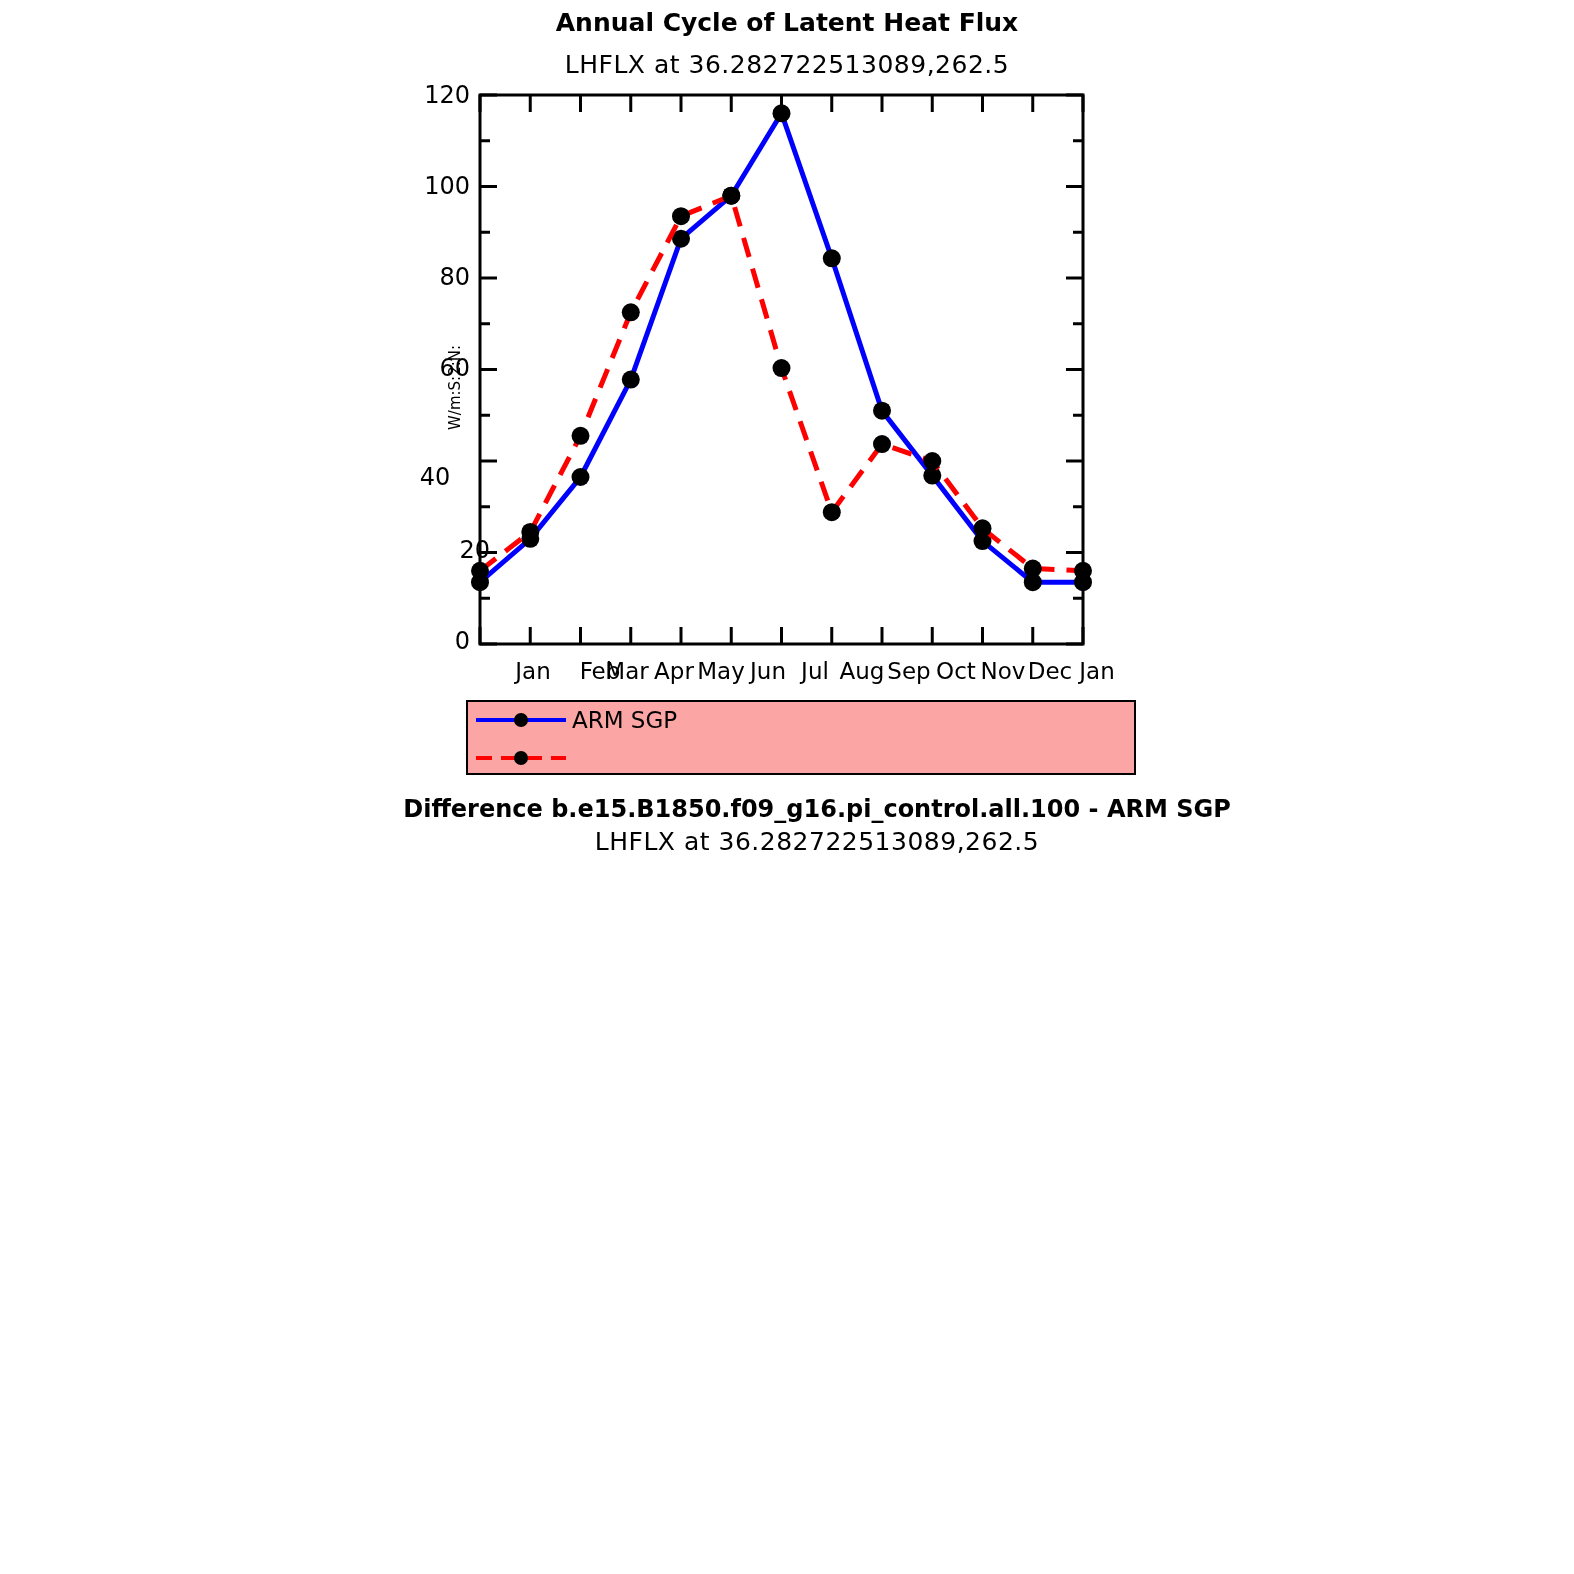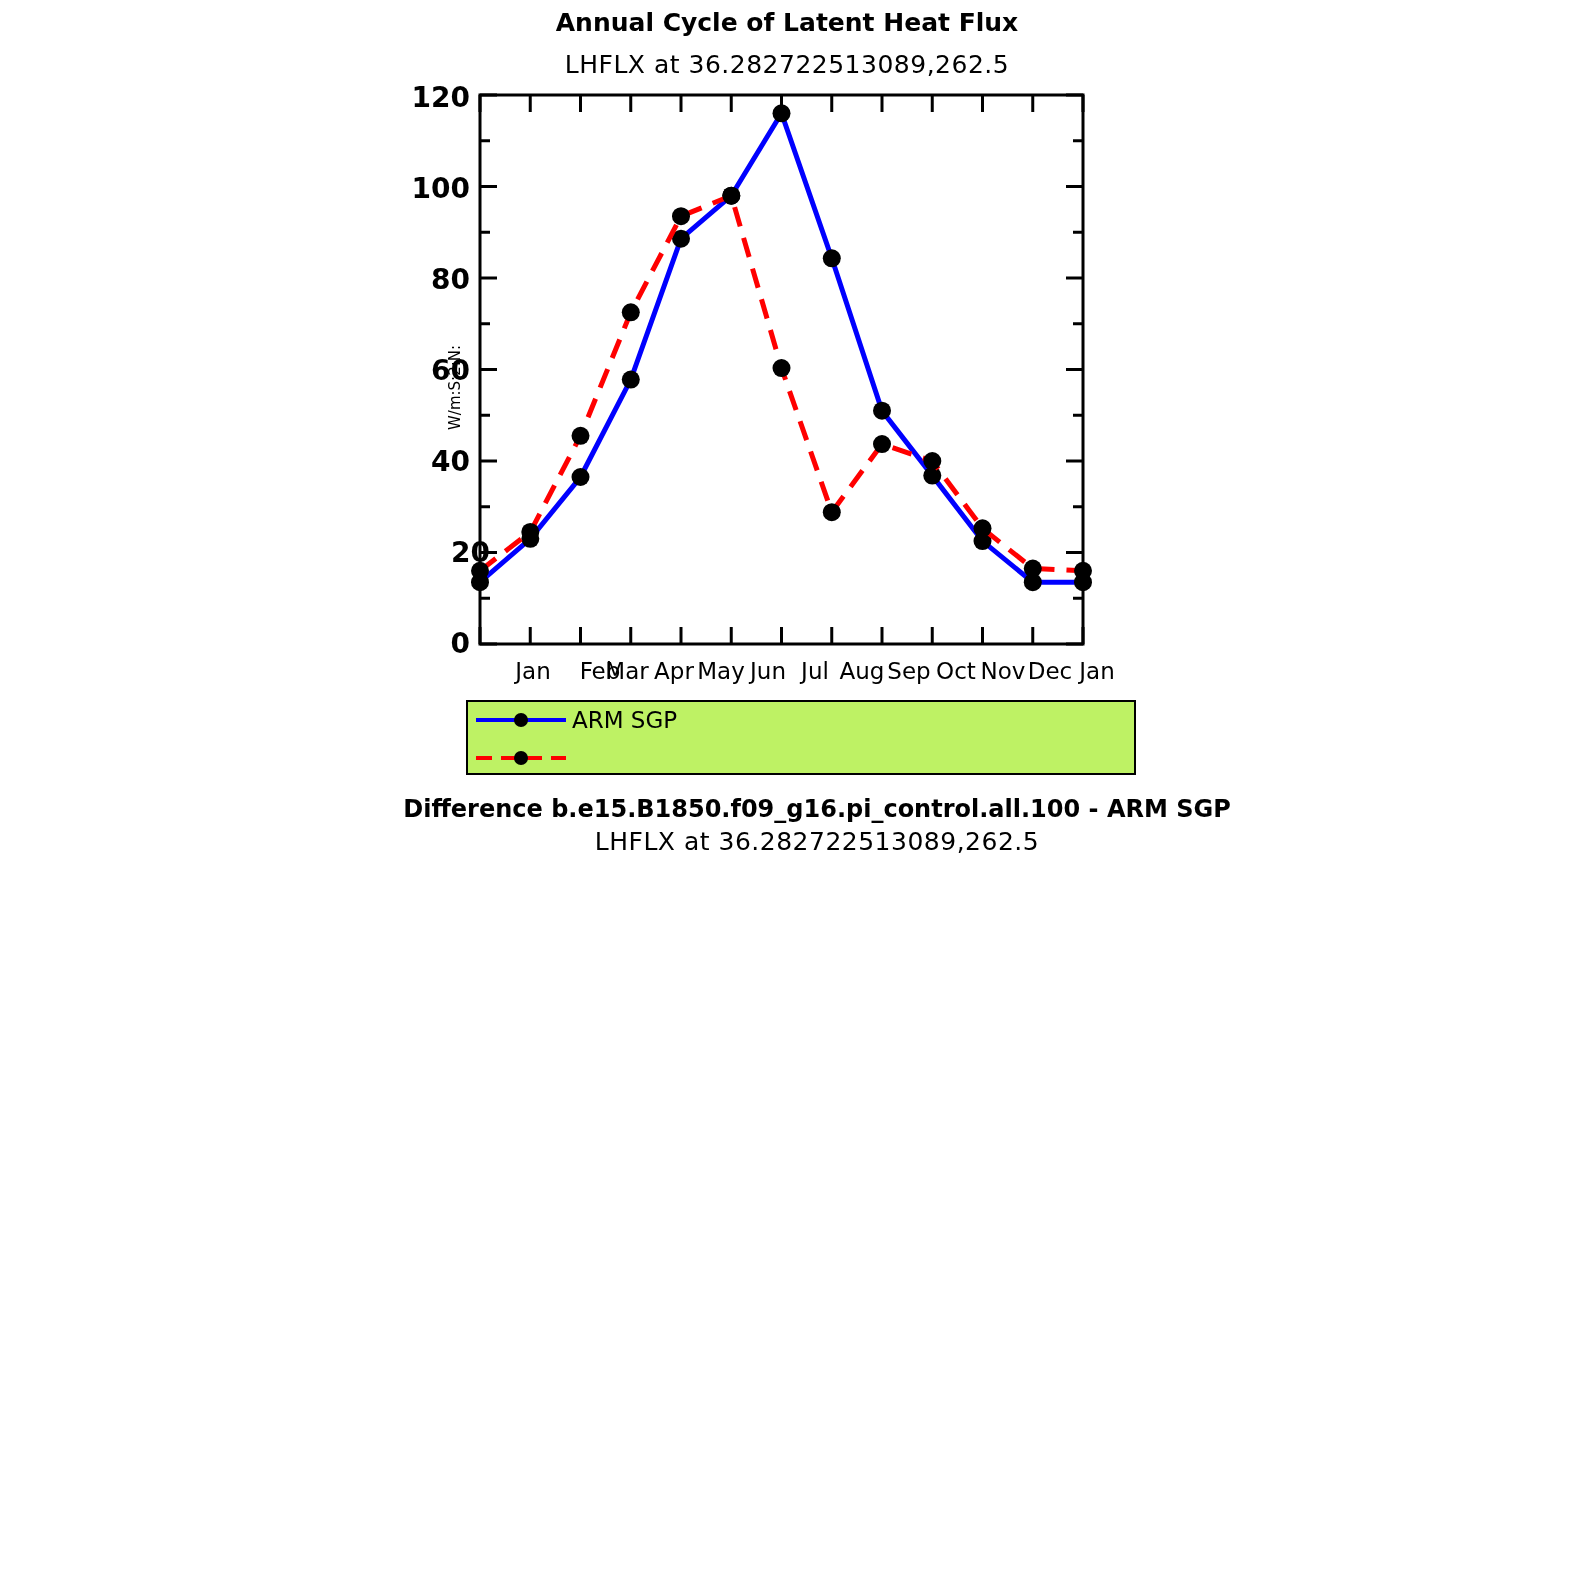--- a/index.html
+++ b/index.html
@@ -51,36 +51,35 @@
   .ylabel {
     position: absolute;
     font-size: 15px;
     font-family: "DejaVu Sans", sans-serif;
     transform: rotate(-90deg);
     transform-origin: left top;
     white-space: nowrap;
   }
   .ytick-label {
     position: absolute;
-    font-size: 28px;
+    font-size: 24px;
     text-align: right;
     font-family: "DejaVu Sans", sans-serif;
-    font-weight: bold;
   }
   .xtick-label {
     position: absolute;
     font-size: 23px;
     text-align: center;
     font-family: "DejaVu Sans", sans-serif;
   }
 
   .legend-box {
     position: absolute;
     border: 2px solid #000000;
-    background: #bef264;
+    background: #fca5a5;
     box-sizing: border-box;
   }
   .legend-row {
     position: absolute;
     height: 40px;
     display: flex;
     align-items: center;
   }
   .legend-label {
     font-size: 23px;
@@ -95,21 +94,21 @@
 <div class="panel" id="panel-top">
   <div class="main-title" id="title-top">Annual Cycle of Latent Heat Flux</div>
   <div class="sub-title" id="subtitle-top">LHFLX at  36.282722513089,262.5</div>
 
   <div class="ylabel" style="left: 446px; top: 430px;">W/m:S:2:N:</div>
 
   <div class="ytick-label" style="left: 400px; top: 81px; width: 70px;">120</div>
   <div class="ytick-label" style="left: 400px; top: 172px; width: 70px;">100</div>
   <div class="ytick-label" style="left: 400px; top: 263px; width: 70px;">80</div>
   <div class="ytick-label" style="left: 400px; top: 354px; width: 70px;">60</div>
-  <div class="ytick-label" style="left: 400px; top: 445px; width: 70px;">40</div>
+  <div class="ytick-label" style="left: 400px; top: 463px; width: 70px; text-align: center;">40</div>
   <div class="ytick-label" style="left: 420px; top: 536px; width: 70px;">20</div>
   <div class="ytick-label" style="left: 400px; top: 627px; width: 70px;">0</div>
 
   <div class="xtick-label" style="left: 494px; top: 658px; width: 78px;">Jan</div>
   <div class="xtick-label" style="left: 541px; top: 658px; width: 72px; margin-left: 23px;">Feb</div>
   <div class="xtick-label" style="left: 588px; top: 658px; width: 78px;">Mar</div>
   <div class="xtick-label" style="left: 635px; top: 658px; width: 78px;">Apr</div>
   <div class="xtick-label" style="left: 682px; top: 658px; width: 78px;">May</div>
   <div class="xtick-label" style="left: 729px; top: 658px; width: 78px;">Jun</div>
   <div class="xtick-label" style="left: 776px; top: 658px; width: 78px;">Jul</div>

